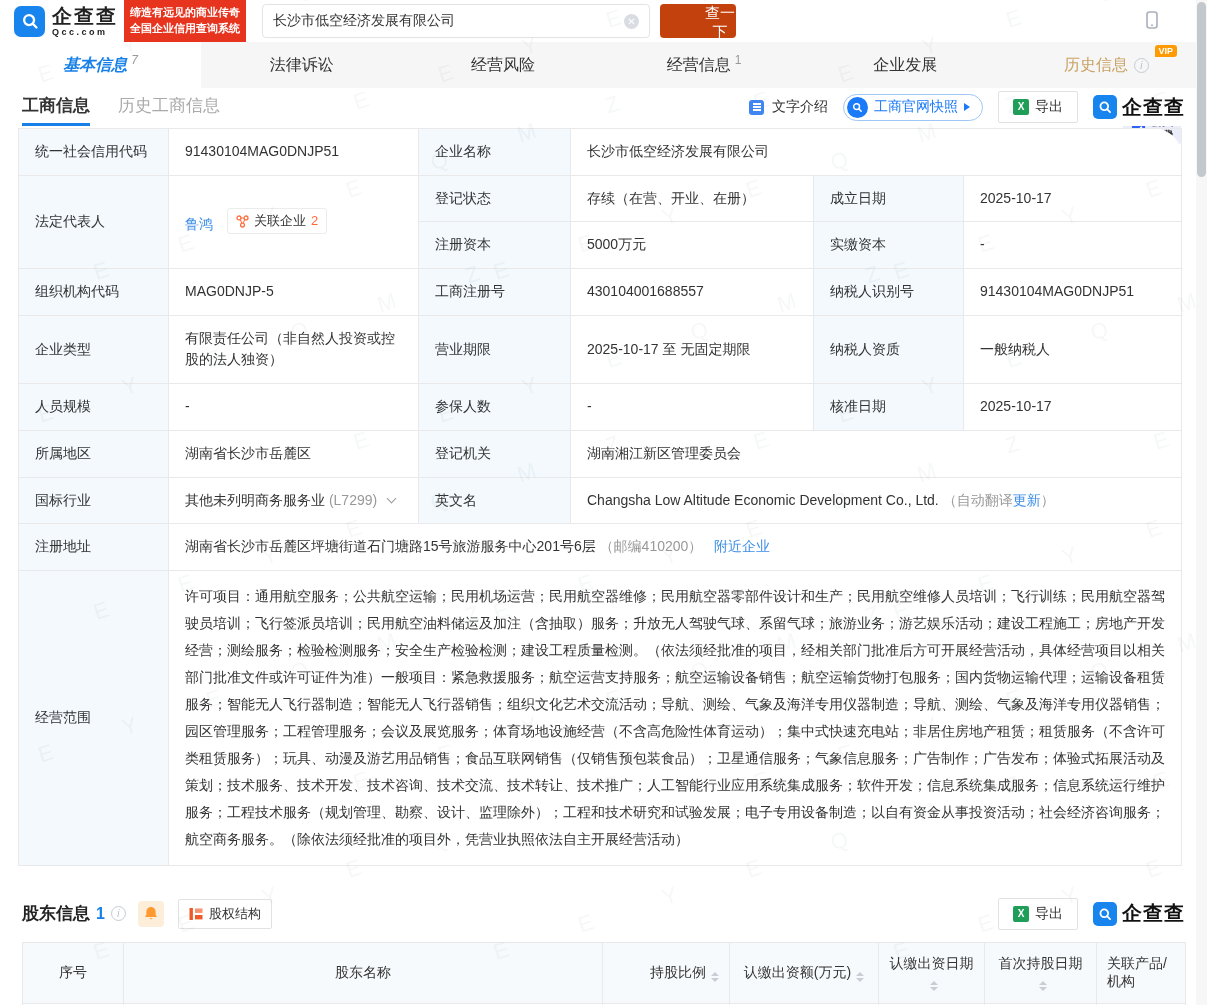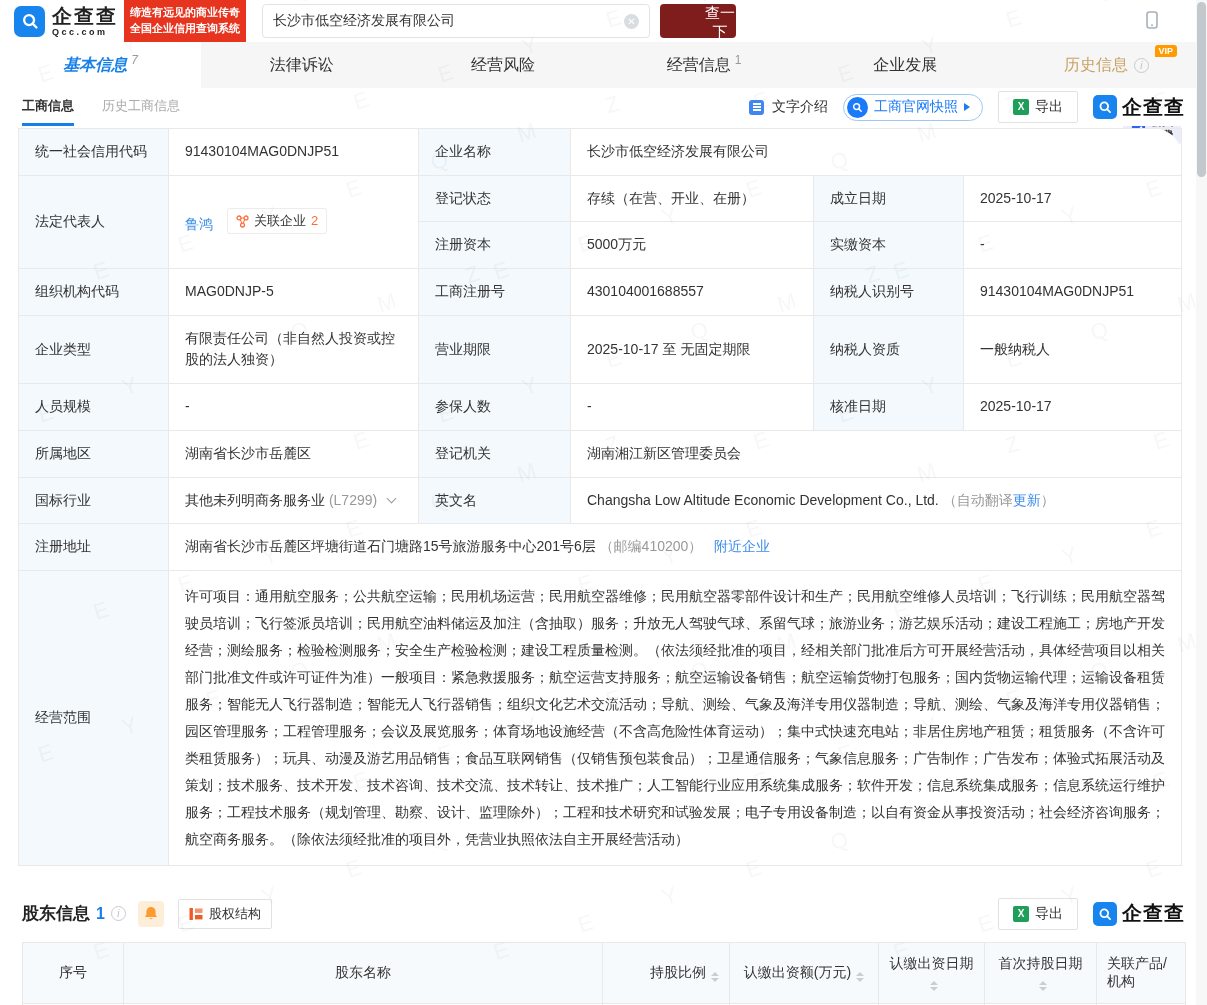--- a/index.html
+++ b/index.html
@@ -12,21 +12,21 @@
   
   .topbar { display:flex; align-items:center; height:42px; padding:0 14px; position:relative; z-index:2; background:#fff; }
   .logo-glyph { width:31px; height:31px; border-radius:7px; background:#1884ee; display:flex; align-items:center; justify-content:center; flex:none; }
   .logo-names { margin-left:7px; line-height:1; }
   .logo-title { font-size:20px; font-weight:bold; letter-spacing:2px; color:#222; }
   .logo-sub { font-size:9px; font-weight:bold; letter-spacing:2.5px; color:#222; margin-top:2px; }
   .slogan { margin-left:6px; background:#e6341f; color:#fff; font-size:11px; font-weight:bold; line-height:1.45; padding:12px 6px; }
   .search-wrap { margin-left:16px; width:388px; height:34px; border:1px solid #e3e3e3; border-radius:4px; display:flex; align-items:center; padding:0 10px; }
   .search-input { flex:1; border:none; outline:none; font-size:14px; color:#333; background:transparent; font-family:inherit; }
   .clear-icon { width:15px; height:15px; border-radius:50%; background:#d9dde2; color:#fff; font-size:10px; line-height:15px; text-align:center; flex:none; }
-  .search-btn { margin-left:10px; width:76px; height:34px; background:#7f1d1d; color:#fff; border:none; border-radius:4px; font-size:15px; cursor:pointer; font-family:inherit;padding-left:44px; }
+  .search-btn { margin-left:10px; width:76px; height:34px; background:#c2410c; color:#fff; border:none; border-radius:4px; font-size:15px; cursor:pointer; font-family:inherit;padding-left:44px; }
   .top-right { margin-left:auto; display:flex; align-items:center; gap:16px;flex-direction:column; }
   .apps-btn { display:flex; align-items:center; gap:6px; background:#edf4fe; border-radius:4px; padding:6px 10px; font-size:14px; font-weight:bold; color:#333; cursor:pointer; }
   .grid-icon { width:14px; height:14px; display:grid; grid-template-columns:6px 6px; grid-template-rows:6px 6px; gap:2px; }
   .grid-icon i { border-radius:1px; }
   .grid-icon i:nth-child(1){background:#2e74f0}.grid-icon i:nth-child(2){background:#85adf7}
   .grid-icon i:nth-child(3){background:#85adf7}.grid-icon i:nth-child(4){background:#2e74f0}
   .caret-down { width:0; height:0; border-left:4px solid transparent; border-right:4px solid transparent; border-top:5px solid #556; }
   .vdiv { width:1px; height:18px; background:#e6e6e6; }
   .center-link { font-size:14px; color:#333; cursor:pointer; }
   .member-btn { display:flex; align-items:center; gap:5px; background:#ecedfb; border-radius:4px; padding:3px 8px; cursor:pointer; }
@@ -36,21 +36,21 @@
   .tabs { display:flex; height:46px; background:#f6f6f6; position:relative; z-index:2; }
   .tab { flex:1; display:flex; align-items:center; justify-content:center; font-size:16px; color:#333; cursor:pointer; position:relative; }
   .tab.active { background:#fff; color:#1780e8; font-weight:bold;font-style:italic; }
   .tab-count { font-size:12px; color:#999; margin-left:4px; align-self:flex-start; margin-top:11px; font-weight:normal; }
   .tab.history { color:#c9a263; }
   .vip-badge { position:absolute; top:3px; right:30px; background:#ff9b00; color:#fff; font-size:9px; font-weight:bold; padding:1px 4px; border-radius:3px 3px 3px 0; }
   .i-circle { width:15px; height:15px; border:1px solid #c6ccd3; border-radius:50%; color:#b9c0c8; font-size:10px; line-height:13px; text-align:center; font-style:italic; margin-left:6px; flex:none; }
 
   
   .subnav { display:flex; align-items:center; height:38px; padding:0 22px; position:relative; z-index:2; background:#fff; }
-  .subtab { height:100%; display:flex; align-items:center; font-size:13px; font-weight:bold; color:#333; border-bottom:3px solid #1780e8; cursor:pointer; }
+  .subtab { height:100%; display:flex; align-items:center; font-size:17px; font-weight:bold; color:#333; border-bottom:3px solid #1780e8; cursor:pointer; }
   .subtab.inactive { color:#aaa; font-weight:normal; border-bottom:3px solid transparent; margin-left:28px; }
   .subnav-right { margin-left:auto; display:flex; align-items:center; gap:15px; }
   .action-plain { display:flex; align-items:center; gap:8px; font-size:14px; color:#333; cursor:pointer; }
   .doc-icon { width:15px; height:15px; border-radius:3px; background:#3f86f2; display:flex; align-items:center; justify-content:center; }
   .doc-icon i { width:8px; height:2px; background:#fff; box-shadow:0 -3px 0 #fff, 0 3px 0 #fff; }
   .snap-pill { display:flex; align-items:center; gap:6px; border:1px solid #9ec7f5; border-radius:15px; padding:2px 12px 2px 3px; color:#1a7af8; font-size:14px; cursor:pointer; }
   .snap-icon { width:21px; height:21px; border-radius:50%; background:#1a7af8; display:flex; align-items:center; justify-content:center; }
   .play-caret { width:0; height:0; border-top:4px solid transparent; border-bottom:4px solid transparent; border-left:6px solid #1a7af8; }
   .export-btn { display:flex; align-items:center; gap:6px; border:1px solid #e2e2e2; border-radius:2px; background:#fff; padding:6px 14px; font-size:14px; color:#333; cursor:pointer; }
   .xls-icon { width:16px; height:16px; border-radius:2px; background:#1f9e5a; color:#fff; font-size:10px; font-weight:bold; text-align:center; line-height:16px; }

